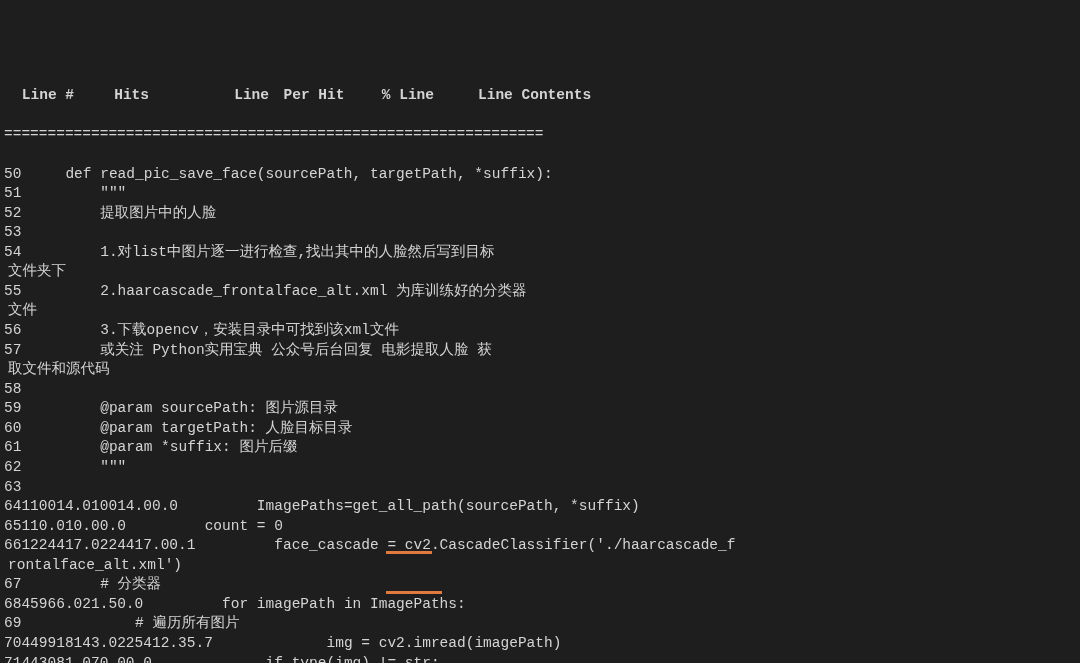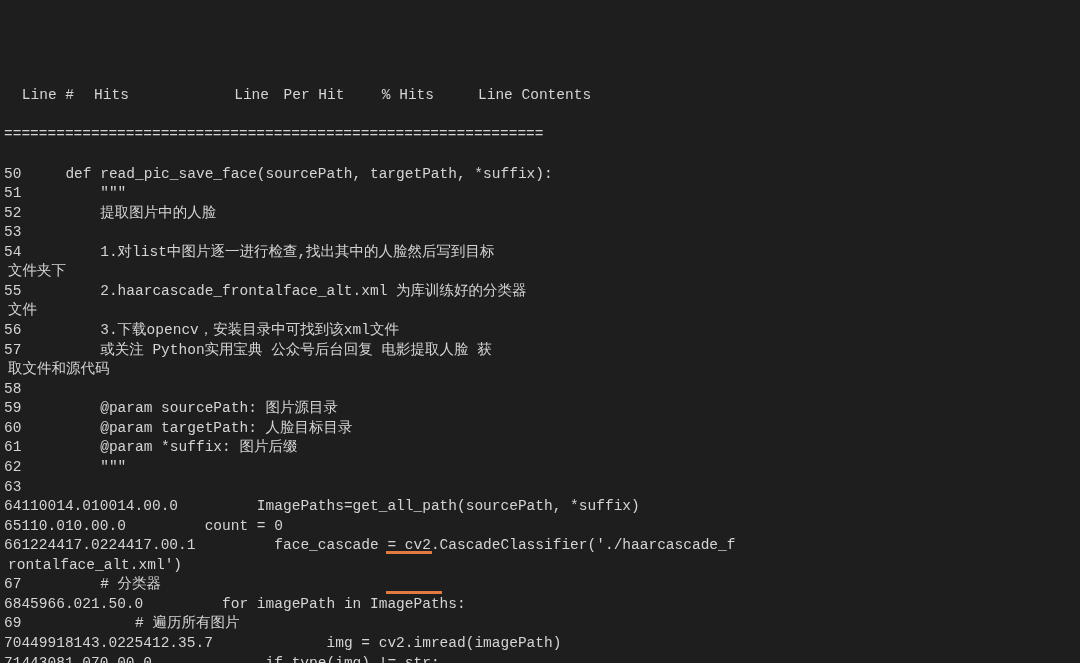--- a/index.html
+++ b/index.html
@@ -10,38 +10,38 @@
     font-family: Consolas, "Courier New", monospace;
     font-size: 14.5px;
     line-height: 1.35;
     white-space: pre;
     width: 1080px;
     height: 663px;
     box-sizing: border-box;
     overflow: hidden;
     position: relative;
   }
-  .header-row span { display: inline-block; }
+  .header-row span { display: inline-block; font-weight: bold; }
   .c-line   { width: 70px; text-align: right; }
-  .c-hits   { width: 75px; text-align: center; }
+  .c-hits   { width: 75px; text-align: right; }
   .c-time   { width: 120px;text-align: right; }
   .c-perhit { width: 90px; text-align: center; }
   .c-pct    { width: 75px; text-align: right; }
   .c-code   { padding-left: 44px; white-space: pre; }
   .divider  { letter-spacing: 0px; color:#d4d4d4;}
   .row { display:block; }
   .wrap { display:block; padding-left:4px; }
   .anno { position:absolute; border-bottom: 3px solid #e07a3f; height:0; }
 </style>
 </head>
 <body>
 
 
 
-<div class="row header-row"><span class="c-line">Line #</span><span class="c-hits">Hits</span><span class="c-time">Line</span><span class="c-perhit">Per Hit</span><span class="c-pct">% Hits</span><span class="c-code">Line Contents</span></div>
+<div class="row header-row"><span class="c-line">Line #</span><span class="c-hits">Hits</span><span class="c-time">Line</span><span class="c-perhit">Per Hit</span><span class="c-pct">% Line</span><span class="c-code">Line Contents</span></div>
 <div class="row divider">==============================================================</div>
 <div id="rows"><div class="row"><span class="c-line">50</span><span class="c-hits"></span><span class="c-time"></span><span class="c-perhit"></span><span class="c-pct"></span><span class="c-code">def read_pic_save_face(sourcePath, targetPath, *suffix):</span></div><div class="row"><span class="c-line">51</span><span class="c-hits"></span><span class="c-time"></span><span class="c-perhit"></span><span class="c-pct"></span><span class="c-code">    """</span></div><div class="row"><span class="c-line">52</span><span class="c-hits"></span><span class="c-time"></span><span class="c-perhit"></span><span class="c-pct"></span><span class="c-code">    提取图片中的人脸</span></div><div class="row"><span class="c-line">53</span><span class="c-hits"></span><span class="c-time"></span><span class="c-perhit"></span><span class="c-pct"></span><span class="c-code"></span></div><div class="row"><span class="c-line">54</span><span class="c-hits"></span><span class="c-time"></span><span class="c-perhit"></span><span class="c-pct"></span><span class="c-code">    1.对list中图片逐一进行检查,找出其中的人脸然后写到目标</span></div><div class="wrap">文件夹下</div><div class="row"><span class="c-line">55</span><span class="c-hits"></span><span class="c-time"></span><span class="c-perhit"></span><span class="c-pct"></span><span class="c-code">    2.haarcascade_frontalface_alt.xml 为库训练好的分类器</span></div><div class="wrap">文件</div><div class="row"><span class="c-line">56</span><span class="c-hits"></span><span class="c-time"></span><span class="c-perhit"></span><span class="c-pct"></span><span class="c-code">    3.下载opencv，安装目录中可找到该xml文件</span></div><div class="row"><span class="c-line">57</span><span class="c-hits"></span><span class="c-time"></span><span class="c-perhit"></span><span class="c-pct"></span><span class="c-code">    或关注 Python实用宝典 公众号后台回复 电影提取人脸 获</span></div><div class="wrap">取文件和源代码</div><div class="row"><span class="c-line">58</span><span class="c-hits"></span><span class="c-time"></span><span class="c-perhit"></span><span class="c-pct"></span><span class="c-code"></span></div><div class="row"><span class="c-line">59</span><span class="c-hits"></span><span class="c-time"></span><span class="c-perhit"></span><span class="c-pct"></span><span class="c-code">    @param sourcePath: 图片源目录</span></div><div class="row"><span class="c-line">60</span><span class="c-hits"></span><span class="c-time"></span><span class="c-perhit"></span><span class="c-pct"></span><span class="c-code">    @param targetPath: 人脸目标目录</span></div><div class="row"><span class="c-line">61</span><span class="c-hits"></span><span class="c-time"></span><span class="c-perhit"></span><span class="c-pct"></span><span class="c-code">    @param *suffix: 图片后缀</span></div><div class="row"><span class="c-line">62</span><span class="c-hits"></span><span class="c-time"></span><span class="c-perhit"></span><span class="c-pct"></span><span class="c-code">    """</span></div><div class="row"><span class="c-line">63</span><span class="c-hits"></span><span class="c-time"></span><span class="c-perhit"></span><span class="c-pct"></span><span class="c-code"></span></div><div class="row"><span class="c-line">64</span><span class="c-hits">1</span><span class="c-time">10014.0</span><span class="c-perhit">10014.0</span><span class="c-pct">0.0</span><span class="c-code">    ImagePaths=get_all_path(sourcePath, *suffix)</span></div><div class="row"><span class="c-line">65</span><span class="c-hits">1</span><span class="c-time">10.0</span><span class="c-perhit">10.0</span><span class="c-pct">0.0</span><span class="c-code">    count = 0</span></div><div class="row"><span class="c-line">66</span><span class="c-hits">1</span><span class="c-time">224417.0</span><span class="c-perhit">224417.0</span><span class="c-pct">0.1</span><span class="c-code">    face_cascade = cv2.CascadeClassifier('./haarcascade_f</span></div><div class="wrap">rontalface_alt.xml')</div><div class="row"><span class="c-line">67</span><span class="c-hits"></span><span class="c-time"></span><span class="c-perhit"></span><span class="c-pct"></span><span class="c-code">    # 分类器</span></div><div class="row"><span class="c-line">68</span><span class="c-hits">45</span><span class="c-time">966.0</span><span class="c-perhit">21.5</span><span class="c-pct">0.0</span><span class="c-code">    for imagePath in ImagePaths:</span></div><div class="row"><span class="c-line">69</span><span class="c-hits"></span><span class="c-time"></span><span class="c-perhit"></span><span class="c-pct"></span><span class="c-code">        # 遍历所有图片</span></div><div class="row"><span class="c-line">70</span><span class="c-hits">44</span><span class="c-time">9918143.0</span><span class="c-perhit">225412.3</span><span class="c-pct">5.7</span><span class="c-code">        img = cv2.imread(imagePath)</span></div><div class="row"><span class="c-line">71</span><span class="c-hits">44</span><span class="c-time">3081.0</span><span class="c-perhit">70.0</span><span class="c-pct">0.0</span><span class="c-code">        if type(img) != str:</span></div></div>
 
 <div class="anno" style="left:386px; top:551px; width:46px;"></div>
 <div class="anno" style="left:386px; top:591px; width:56px;"></div>
 
 
 
 
 </body></html>

